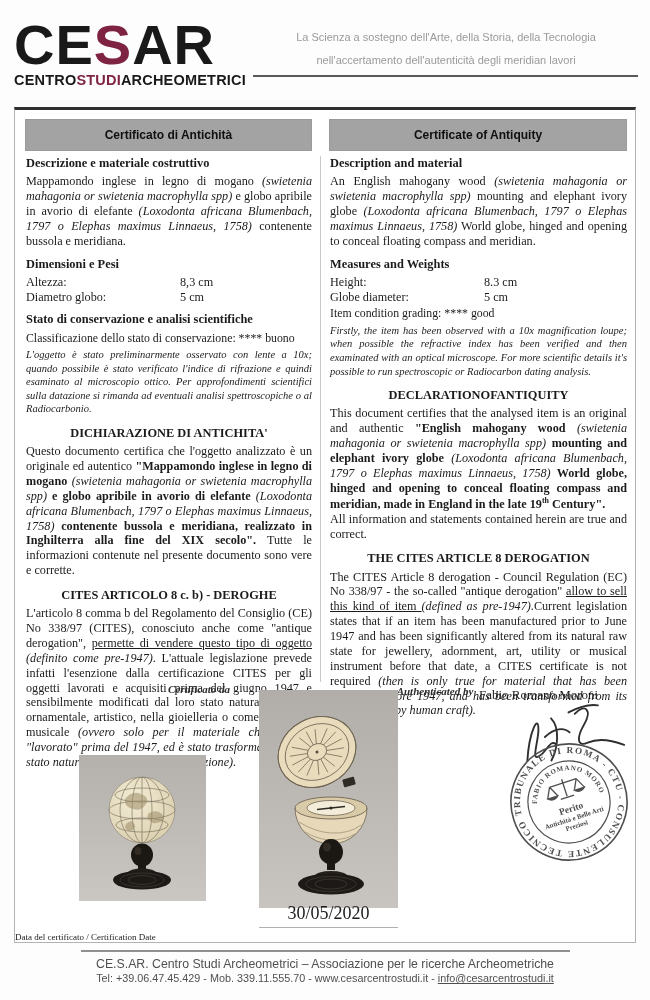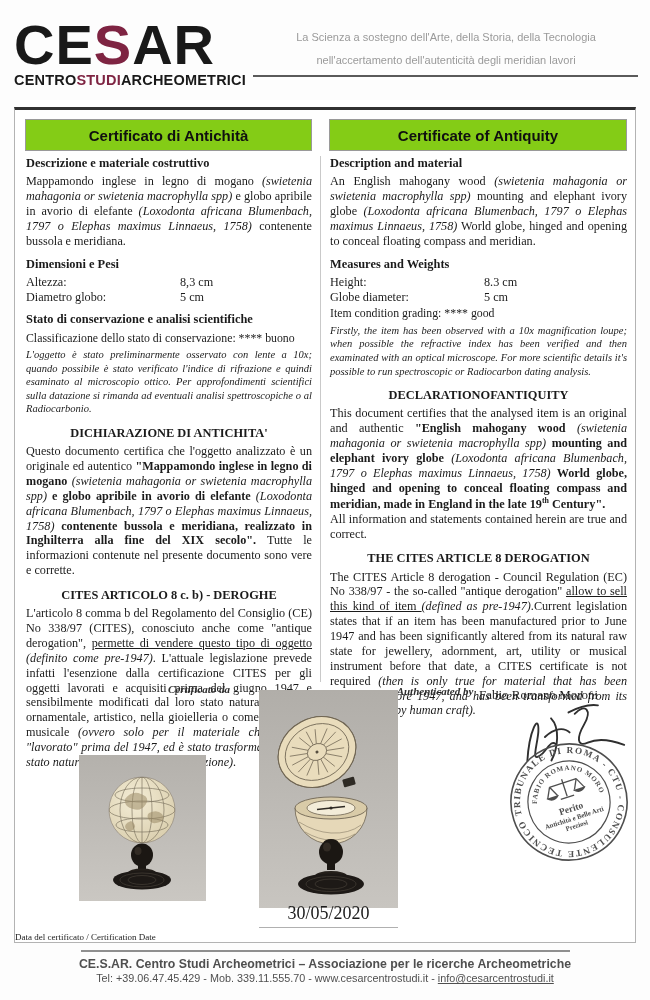--- a/index.html
+++ b/index.html
@@ -16,23 +16,23 @@
   .logo-sub{font-size:14.5px; letter-spacing:0.2px; margin-top:1px;}
   .logo-sub .accent{color:var(--accent);}
   .tagline{position:absolute; left:252px; top:31px; width:388px; text-align:center;
            font-family:"Liberation Sans",sans-serif; font-size:11px; color:var(--gray);}
   .tagline div{margin-bottom:11px;}
   .tagline-rule{position:absolute; left:253px; top:75px; width:385px; height:2px; background:#5a5a5a;}
 
   
   .cert-box{position:absolute; left:14px; top:107px; width:622px; height:836px; background:#fff;
             border:1px solid #b3b3b3; border-top:3px solid #303030;}
-  .title-cell{position:absolute; height:32px; background:#84cc16; border:1px solid #9a9a9a;
+  .title-cell{position:absolute; height:32px; background:#a3a3a3; border:1px solid #9a9a9a;
               display:flex; align-items:center; justify-content:center;
-              font-family:"Liberation Sans",sans-serif; font-weight:bold; font-size:15px; color:#101010;}
+              font-family:"Liberation Sans",sans-serif; font-weight:bold; font-size:12px; color:#101010;}
   .title-it{left:10px; top:9px; width:287px;}
   .title-en{left:314px; top:9px; width:298px;}
   .divider{position:absolute; left:305px; top:46px; width:1px; height:526px; background:#c9c9c9;}
 
   .col{position:absolute; top:45px; font-size:12.2px; line-height:1.22;}
   .col-it{left:11px; width:286px;}
   .col-en{left:315px; width:297px;}
   .sec{font-size:12.4px; font-weight:bold; margin:8px 0 3px;}
   .sec.first{margin-top:1px;}
   .body-p{text-align:justify;}
@@ -55,21 +55,21 @@
   .signature{position:absolute; left:500px; top:590px; width:118px; height:72px;}
   .stamp{position:absolute; left:492px; top:630px; width:124px; height:124px;}
   .date{position:absolute; left:244px; top:793px; width:139px; text-align:center; font-size:18px; color:#1c1c1c;}
   .date-rule{position:absolute; left:244px; top:817px; width:139px; height:1px; background:#b0b0b0;}
   .date-label{position:absolute; left:0; top:822px; width:620px; font-size:9px; color:#222;}
 
   
   .footer-rule{position:absolute; left:81px; top:950px; width:489px; height:2px; background:#8f8f8f;}
   .footer{position:absolute; left:0; top:957px; width:650px; text-align:center;
           font-family:"Liberation Sans",sans-serif; color:#4f4f4f;}
-  .f1{font-weight:bold; font-size:12.3px; margin-bottom:1px;}
+  .f1{font-weight:normal; font-size:12.3px; margin-bottom:1px;}
   .f2,.f3{font-size:10.8px; line-height:1.25;}
   .f3 a{color:#4f4f4f; text-decoration:underline;}
 </style>
 </head>
 <body>
 
 <div id="page">
 
   <div class="logo">
     <div class="logo-main"><span>CE</span><span class="accent">S</span><span>AR</span></div>

